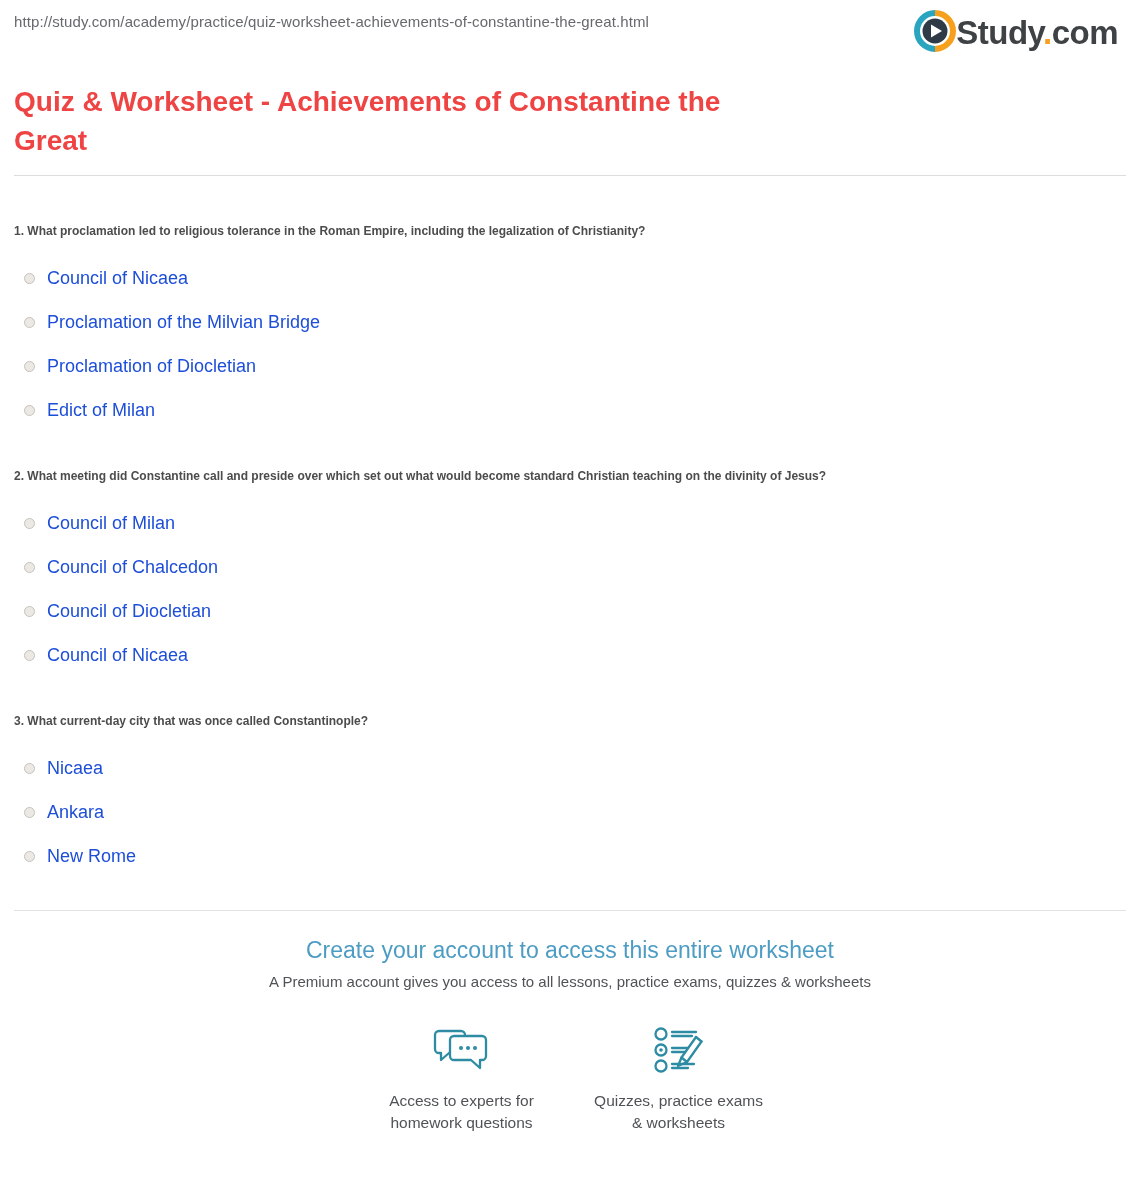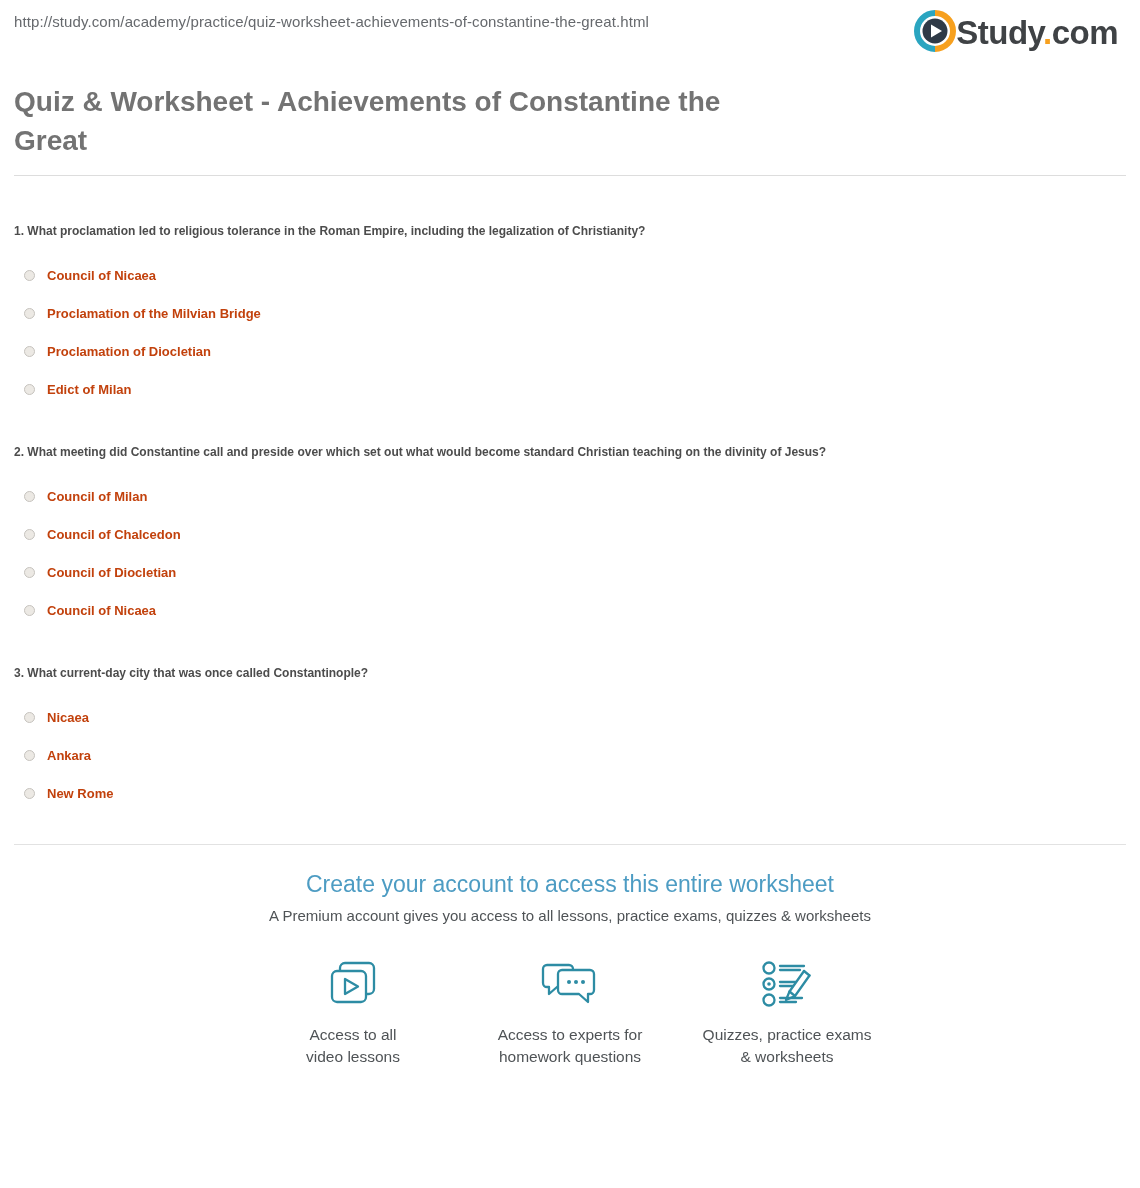--- a/index.html
+++ b/index.html
@@ -14,35 +14,35 @@
   
   .header { display: flex; justify-content: space-between; align-items: flex-start; padding: 10px 22px 0 14px; }
   .url-text { font-size: 15px; color: #66696d; padding-top: 3px; letter-spacing: 0.1px; }
   .logo { display: flex; align-items: center; gap: 0; cursor: pointer; }
   .logo-text { font-size: 33px; font-weight: bold; color: #3f4245; letter-spacing: -0.5px; }
   .logo-text .dot { color: #f7a01e; }
 
   
   .page-title {
     margin: 26px 0 0 0; max-width: 785px;
-    font-size: 28px; line-height: 39px; font-weight: 600; color: #737373;
+    font-size: 28px; line-height: 39px; font-weight: 600; color: #ef4444;
   }
   .divider { border: none; border-top: 1px solid #ddd; margin-top: 15px; }
 
   
   .question-block { margin-top: 41px; }
   .question-text { font-size: 12px; line-height: 28px; font-weight: bold; color: #4c4c4c; max-width: 1100px; }
   .option-row { display: flex; align-items: center; margin-top: 23px; cursor: pointer; }
   .option-row:first-of-type { margin-top: 27px; }
   .radio {
     width: 11px; height: 11px; border-radius: 50%;
     background: #ece9e4; border: 1px solid #c6c3be;
     margin: 0 12px 0 10px; flex: 0 0 auto;
   }
-  .option-label { font-size: 13px; color: #c2410c; font-weight: bold; }
+  .option-label { font-size: 18px; color: #1d4ed8; }
 
   
   .divider2 { border: none; border-top: 1px solid #e2e2e2; margin-top: 43px; }
   .cta { text-align: center; }
   .cta-heading { margin-top: 26px; font-size: 23px; font-weight: 400; color: #4d9cc3; }
   .cta-sub { margin-top: 9px; font-size: 15px; color: #4f5356; }
   .features { display: flex; justify-content: center; margin-top: 36px; }
   .feature { width: 217px; text-align: center; }
   .feature-icon { height: 50px; display: flex; align-items: center; justify-content: center; }
   .feature-label { margin-top: 14px; font-size: 15.5px; line-height: 22px; color: #4f5356; }
@@ -127,33 +127,20 @@
   </div>
 
   <hr class="divider2">
 
   <div class="cta">
     <div class="cta-heading">Create your account to access this entire worksheet</div>
     <div class="cta-sub">A Premium account gives you access to all lessons, practice exams, quizzes &amp; worksheets</div>
 
     <div class="features">
 
-      <div class="feature">
-        <div class="feature-icon">
-          <svg class="tealicon" width="52" height="50" viewBox="0 0 52 50">
-            <rect x="13" y="3" width="34" height="31" rx="5"></rect>
-            <rect x="5" y="11" width="34" height="31" rx="5" fill="#ffffff"></rect>
-            <polygon points="18,19 18,34 31,26.5"></polygon>
-          </svg>
-        </div>
-        <div class="feature-label">
-          <div>Access to all</div>
-          <div>video lessons</div>
-        </div>
-      </div>
 
       <div class="feature">
         <div class="feature-icon">
           <svg class="tealicon" width="62" height="50" viewBox="0 0 62 50">
             <path d="M8,5 h22 a4,4 0 0 1 4,4 v14 a4,4 0 0 1 -4,4 h-12 l-8,7 v-7 h-2 a4,4 0 0 1 -4,-4 v-14 a4,4 0 0 1 4,-4 z"></path>
             <path d="M23,10 h28 a4,4 0 0 1 4,4 v16 a4,4 0 0 1 -4,4 h-2 v8 l-9,-8 h-17 a4,4 0 0 1 -4,-4 v-16 a4,4 0 0 1 4,-4 z" fill="#ffffff"></path>
             <circle cx="30" cy="22" r="2" fill="#2d8ca4" stroke="none"></circle>
             <circle cx="37" cy="22" r="2" fill="#2d8ca4" stroke="none"></circle>
             <circle cx="44" cy="22" r="2" fill="#2d8ca4" stroke="none"></circle>
           </svg>

